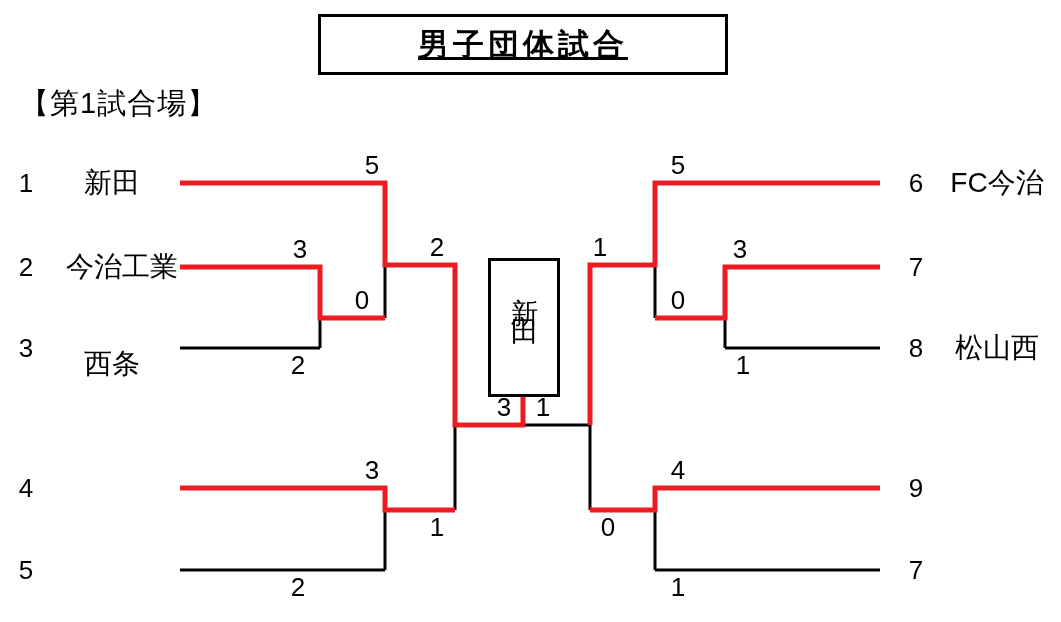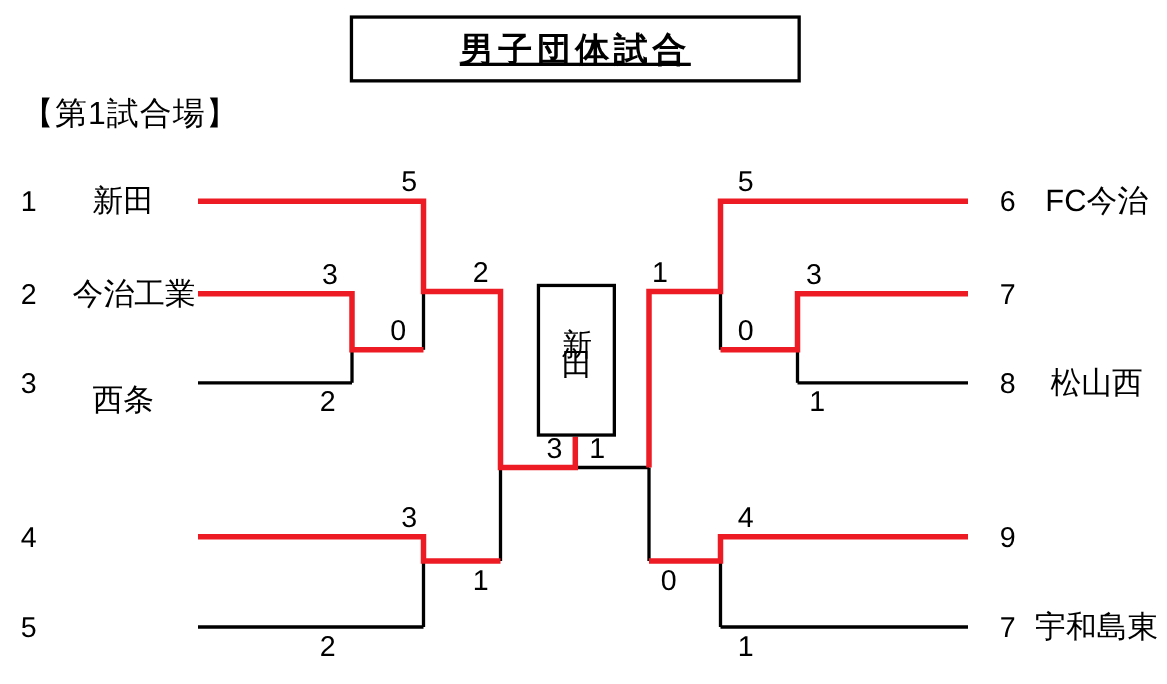--- a/index.html
+++ b/index.html
@@ -85,21 +85,20 @@
   <div class="abs row seed" style="left:8px;top:470px">4</div>
   <div class="abs row seed" style="left:8px;top:552px">5</div>
 
   <div class="abs row seed" style="left:898px;top:165px">6</div>
   <div class="abs row name" style="left:934px;top:165px;width:126px">FC今治</div>
   <div class="abs row seed" style="left:898px;top:249px">7</div>
   <div class="abs row seed" style="left:898px;top:330px">8</div>
   <div class="abs row name" style="left:934px;top:330px;width:126px">松山西</div>
   <div class="abs row seed" style="left:898px;top:470px">9</div>
   <div class="abs row seed" style="left:898px;top:552px">7</div>
-  <div class="abs row name" style="left:934px;top:552px;width:126px">宇和島東</div>
 
   <div class="abs score" style="left:372px;top:152px">5</div>
   <div class="abs score" style="left:300px;top:236px">3</div>
   <div class="abs score" style="left:298px;top:352px">2</div>
   <div class="abs score" style="left:362px;top:287px">0</div>
   <div class="abs score" style="left:437px;top:234px">2</div>
   <div class="abs score" style="left:372px;top:457px">3</div>
   <div class="abs score" style="left:298px;top:574px">2</div>
   <div class="abs score" style="left:437px;top:514px">1</div>
 

